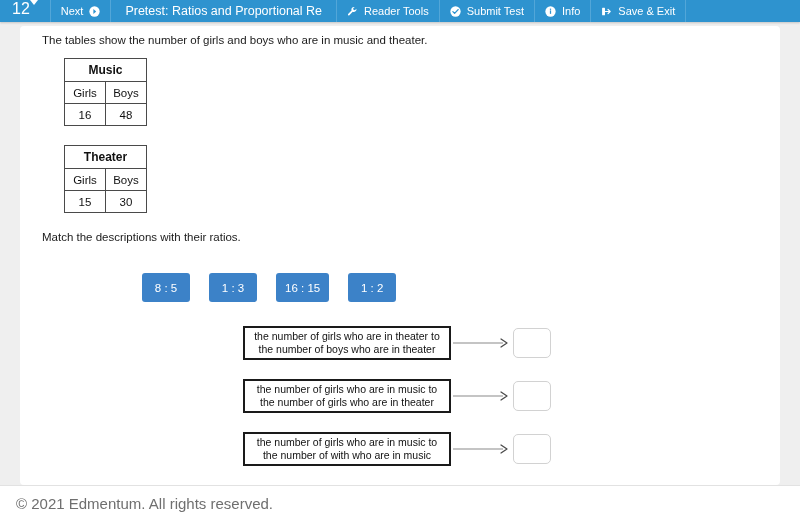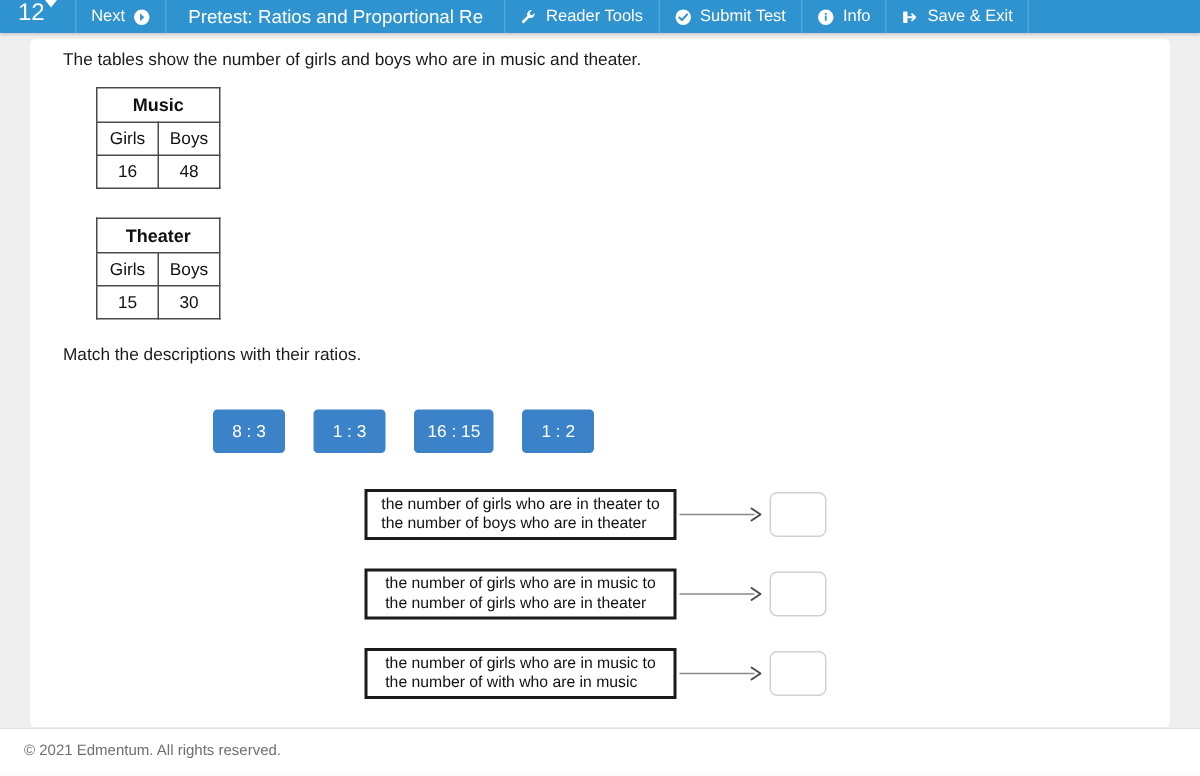--- a/index.html
+++ b/index.html
@@ -162,20 +162,21 @@
     height: 34px;
   }
   .desc-box {
     width: 208px;
     height: 34px;
     border: 2px solid #1a1a1a;
     box-sizing: border-box;
     display: flex;
     align-items: center;
     justify-content: center;
+    text-align: center;
     font-size: 10.5px;
     line-height: 13px;
     color: #111111;
     background: #ffffff;
     padding: 0 4px;
   }
   .arrow {
     width: 62px;
     height: 12px;
     flex: none;
@@ -200,21 +201,21 @@
     width: 800px;
     height: 32px;
     background: #ffffff;
     border-top: 1px solid #e2e2e2;
     box-sizing: border-box;
   }
   .footer-text {
     position: absolute;
     left: 16px;
     top: 9px;
-    font-size: 10px;
+    font-size: 15px;
     color: #6f6f6f;
   }
 </style>
 </head>
 <body>
 
 <div class="toolbar">
 
 
   <div class="tb-pagenum">
@@ -310,21 +311,21 @@
     <tr>
       <td class="c1">15</td>
       <td class="c2">30</td>
     </tr>
   </tbody>
     </table>
 
   <div class="match-text">Match the descriptions with their ratios.</div>
 
   <div class="tiles">
-    <div class="tile">8 : 3</div>
+    <div class="tile">8 : 5</div>
     <div class="tile">1 : 3</div>
     <div class="tile">16 : 15</div>
     <div class="tile">1 : 2</div>
   </div>
 
   <div class="match-rows">
 
     <div class="match-row">
       <div class="desc-box">
         <div>

